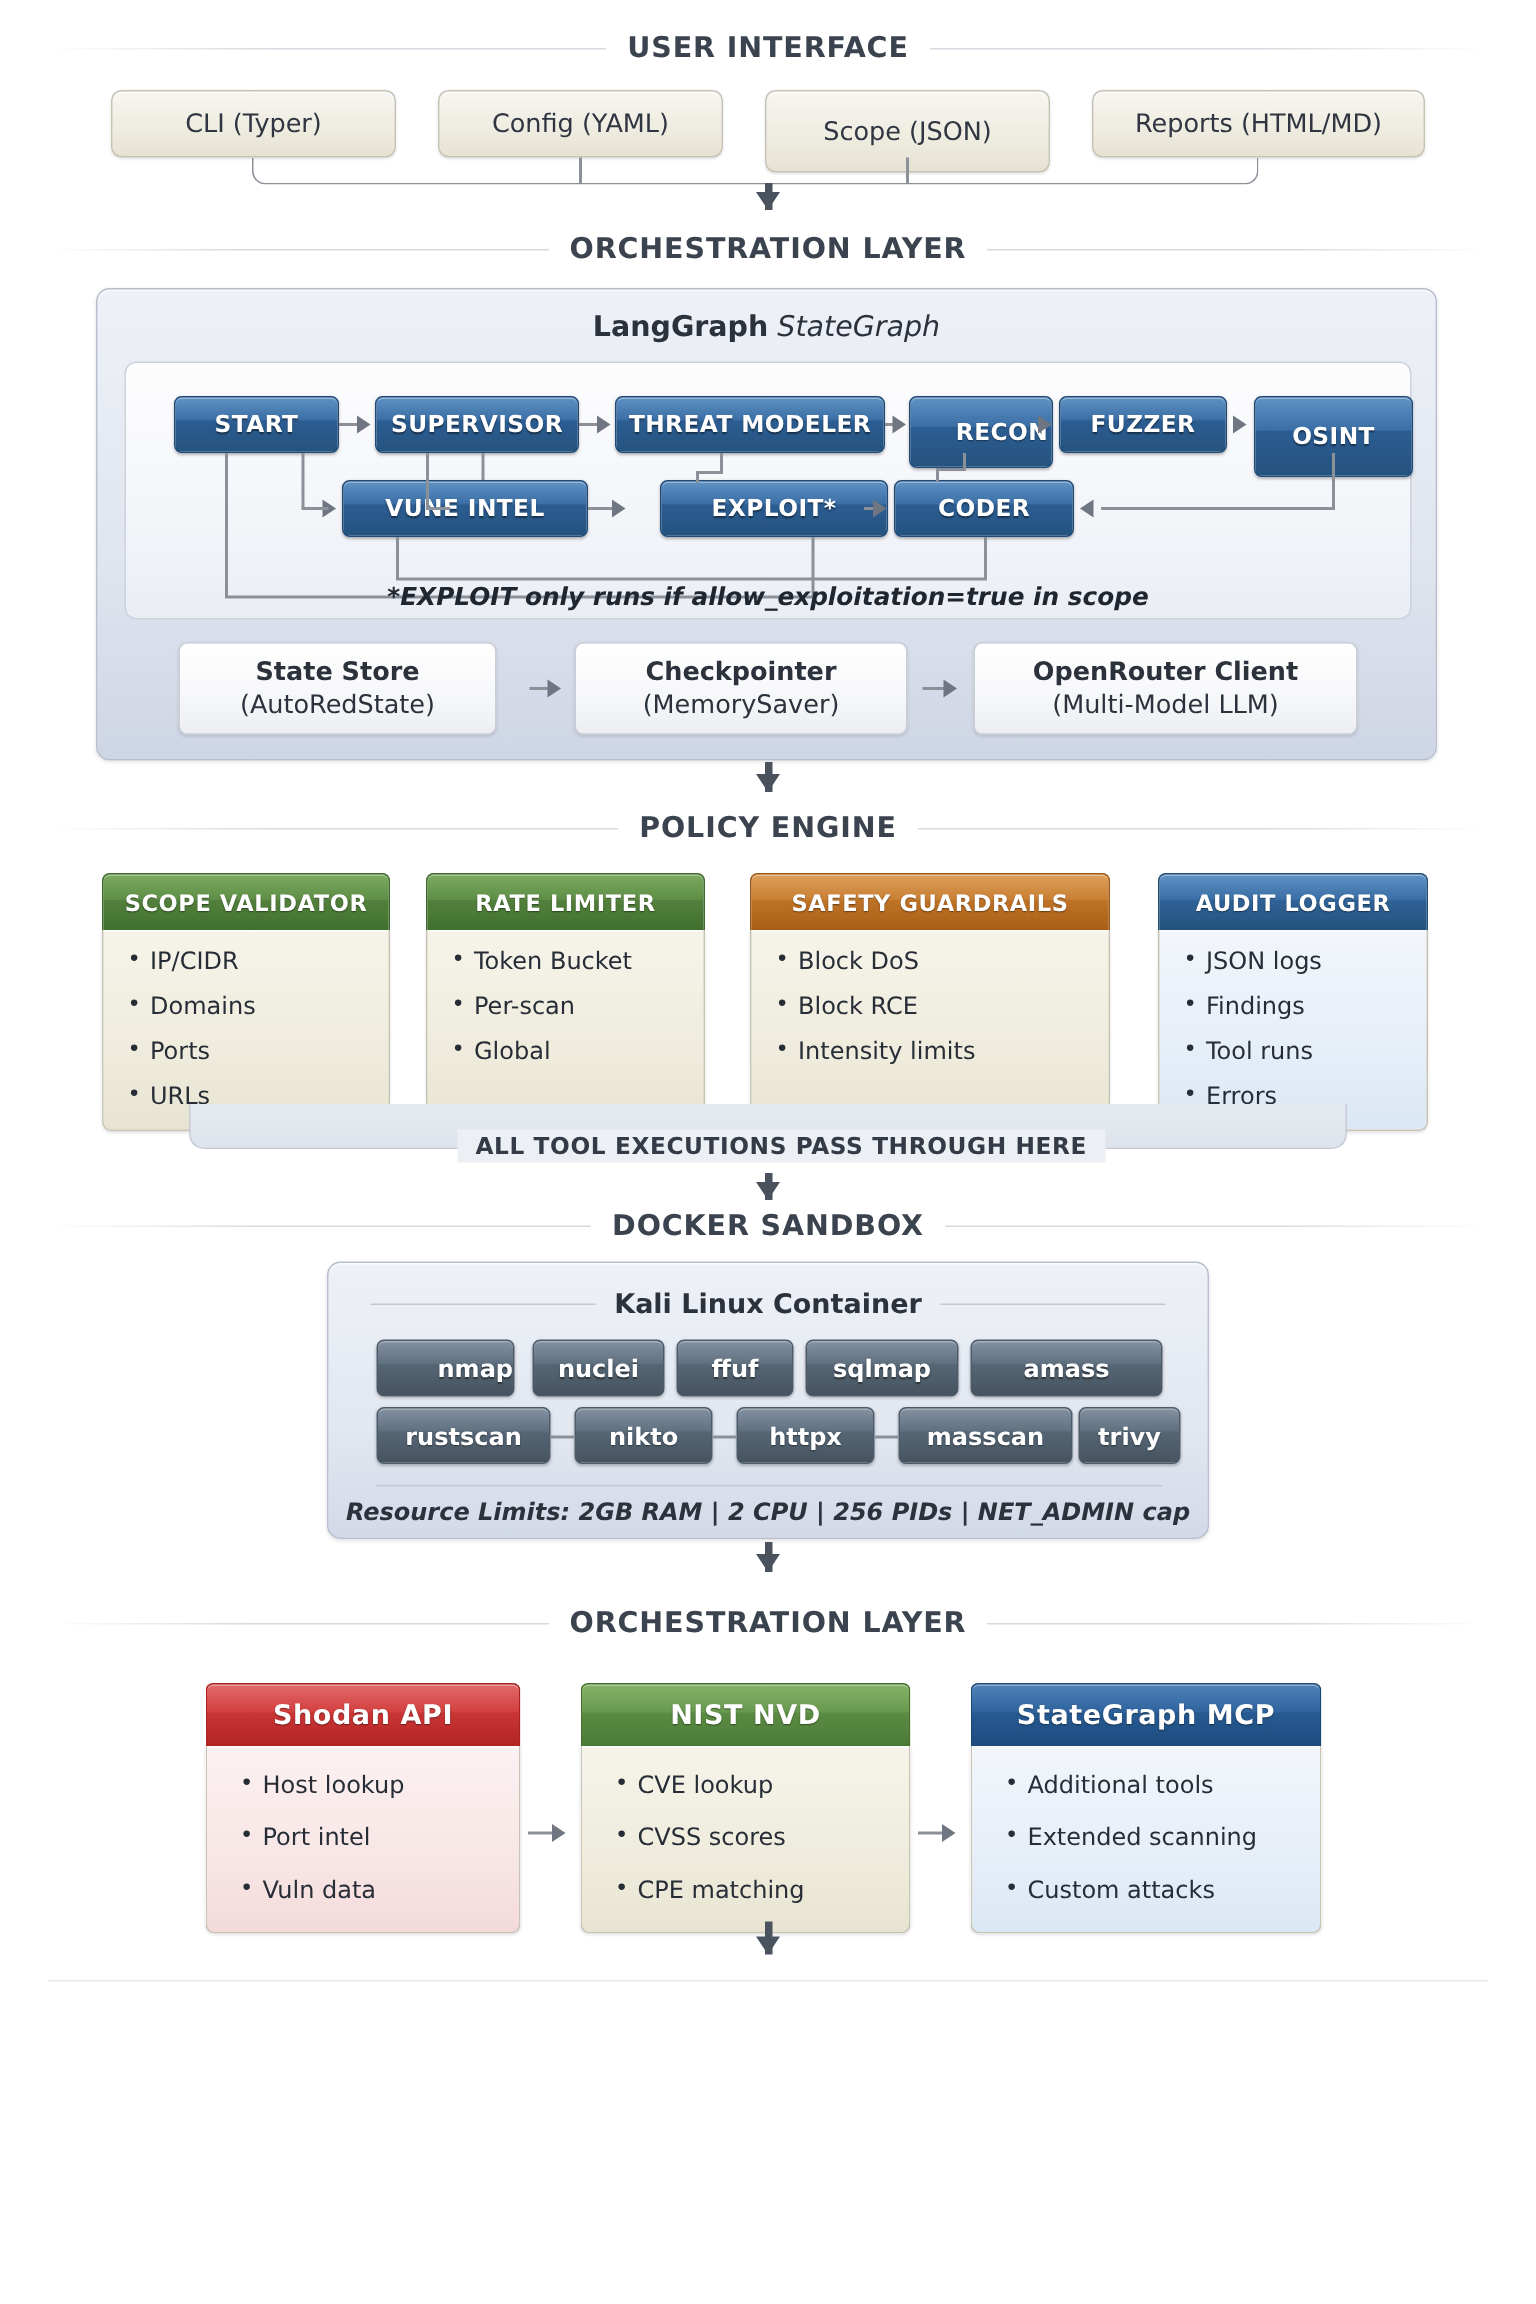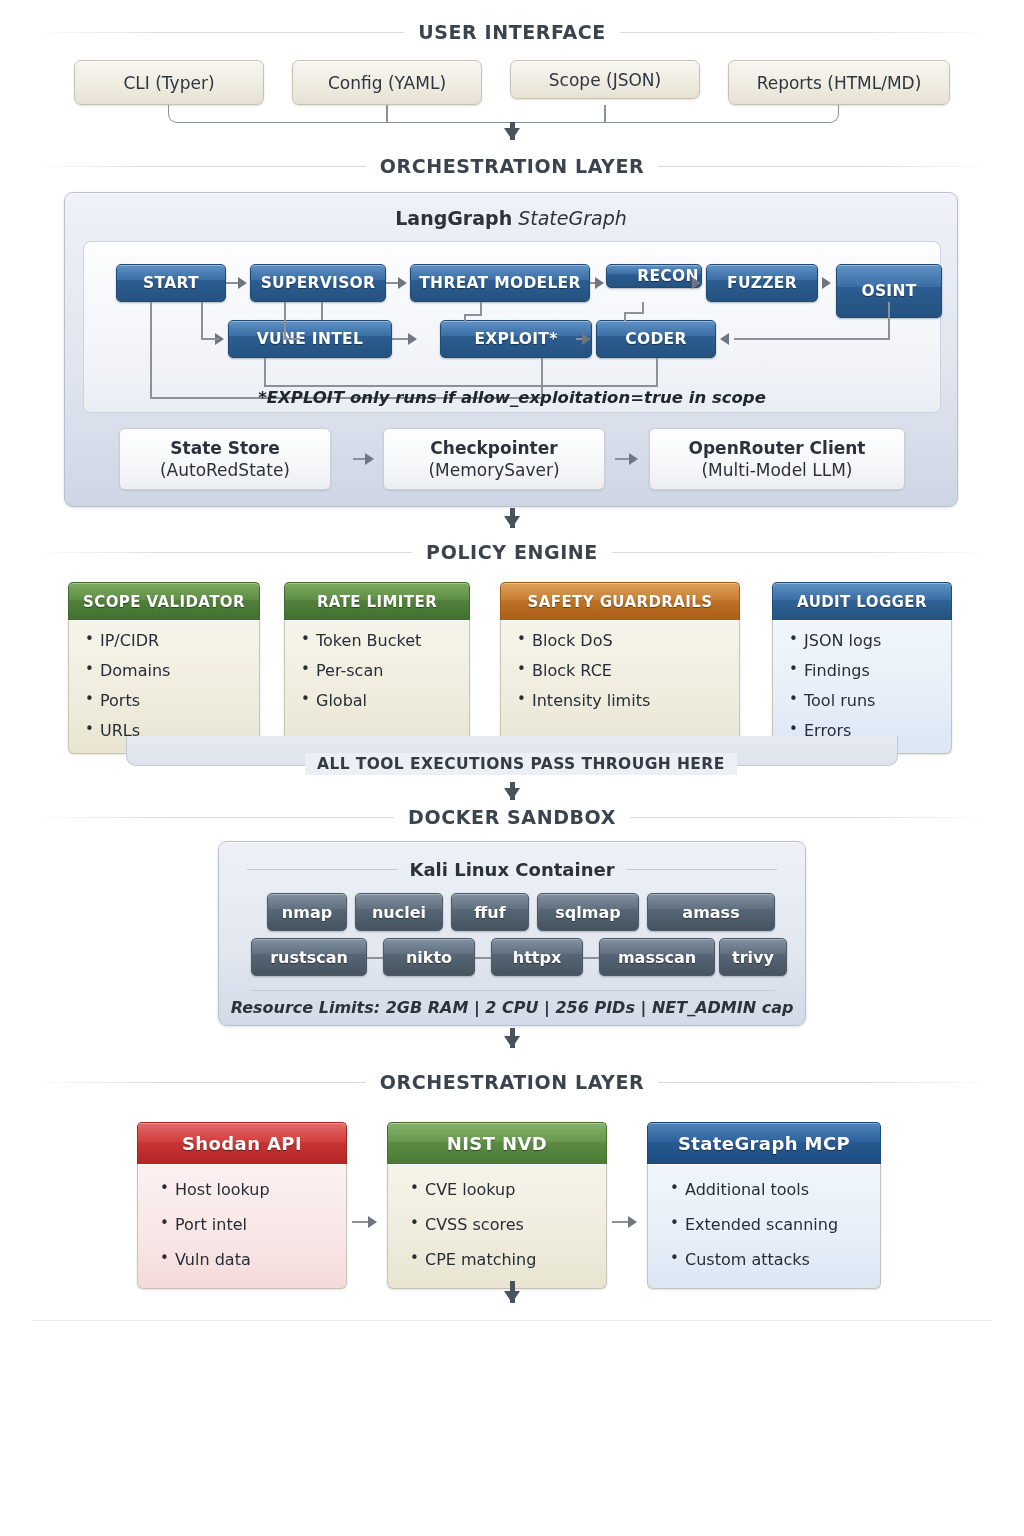--- a/index.html
+++ b/index.html
@@ -216,21 +216,21 @@
     <div class="txt">USER INTERFACE</div>
     <div class="rule right"></div>
   </div>
 
   <div class="uibox abs" style="left:74px;  top:60px; width:190px; height:45px;">
       <span>CLI (Typer)</span>
     </div>
   <div class="uibox abs" style="left:292px; top:60px; width:190px; height:45px;">
       <span>Config (YAML)</span>
     </div>
-  <div class="uibox abs" style="left:510px; top:60px; width:190px; height:39px;">
+  <div class="uibox abs" style="left:510px; top:60px; width:190px; height:55px;">
       <span>Scope (JSON)</span>
     </div>
   <div class="uibox abs" style="left:728px; top:60px; width:222px; height:45px;">
       <span>Reports (HTML/MD)</span>
     </div>
 
   <div class="ln ln-v abs" style="left:386px; top:105px; height:17px;"></div>
   <div class="ln ln-v abs" style="left:604px; top:105px; height:17px;"></div>
   <div class="bracket" style="left:168px; top:105px; width:671px; height:18px;"></div>
   <div class="thick-stem" style="left:510px; top:122px; height:18px;"></div>
@@ -252,21 +252,21 @@
 
       <div class="node" style="left:32px;  top:22px; width:110px; height:38px;">
           <span>START</span>
         </div>
       <div class="node" style="left:166px; top:22px; width:136px; height:38px;text-align:right;">
           <span>SUPERVISOR</span>
         </div>
       <div class="node" style="left:326px; top:22px; width:180px; height:38px;">
           <span>THREAT MODELER</span>
         </div>
-      <div class="node" style="left:522px; top:22px; width:96px;  height:24px;padding-left:28px;">
+      <div class="node" style="left:522px; top:22px; width:96px;  height:48px;padding-left:28px;">
           <span>RECON</span>
         </div>
       <div class="node" style="left:622px; top:22px; width:112px; height:38px;">
           <span>FUZZER</span>
         </div>
       <div class="node" style="left:752px; top:22px; width:106px; height:54px;">
           <span>OSINT</span>
         </div>
 
       <div class="ln ln-h" style="left:142px; top:40px; width:16px;"></div>
@@ -412,21 +412,21 @@
     <div class="rule right"></div>
   </div>
 
   <div class="docker-panel" style="left:218px; top:841px; width:588px; height:185px;">
     <div class="docker-title" style="top:17px;">
       <div class="rule"></div>
       <div class="txt">Kali Linux Container</div>
       <div class="rule"></div>
     </div>
 
-    <div class="chip" style="left:48px;  top:51px; width:80px;  height:38px;">
+    <div class="chip" style="left:32px;  top:51px; width:92px;  height:38px;justify-content:flex-end;">
         <span>nmap</span>
       </div>
     <div class="chip" style="left:136px; top:51px; width:88px;  height:38px;">
         <span>nuclei</span>
       </div>
     <div class="chip" style="left:232px; top:51px; width:78px;  height:38px;">
         <span>ffuf</span>
       </div>
     <div class="chip" style="left:318px; top:51px; width:102px; height:38px;">
         <span>sqlmap</span>

